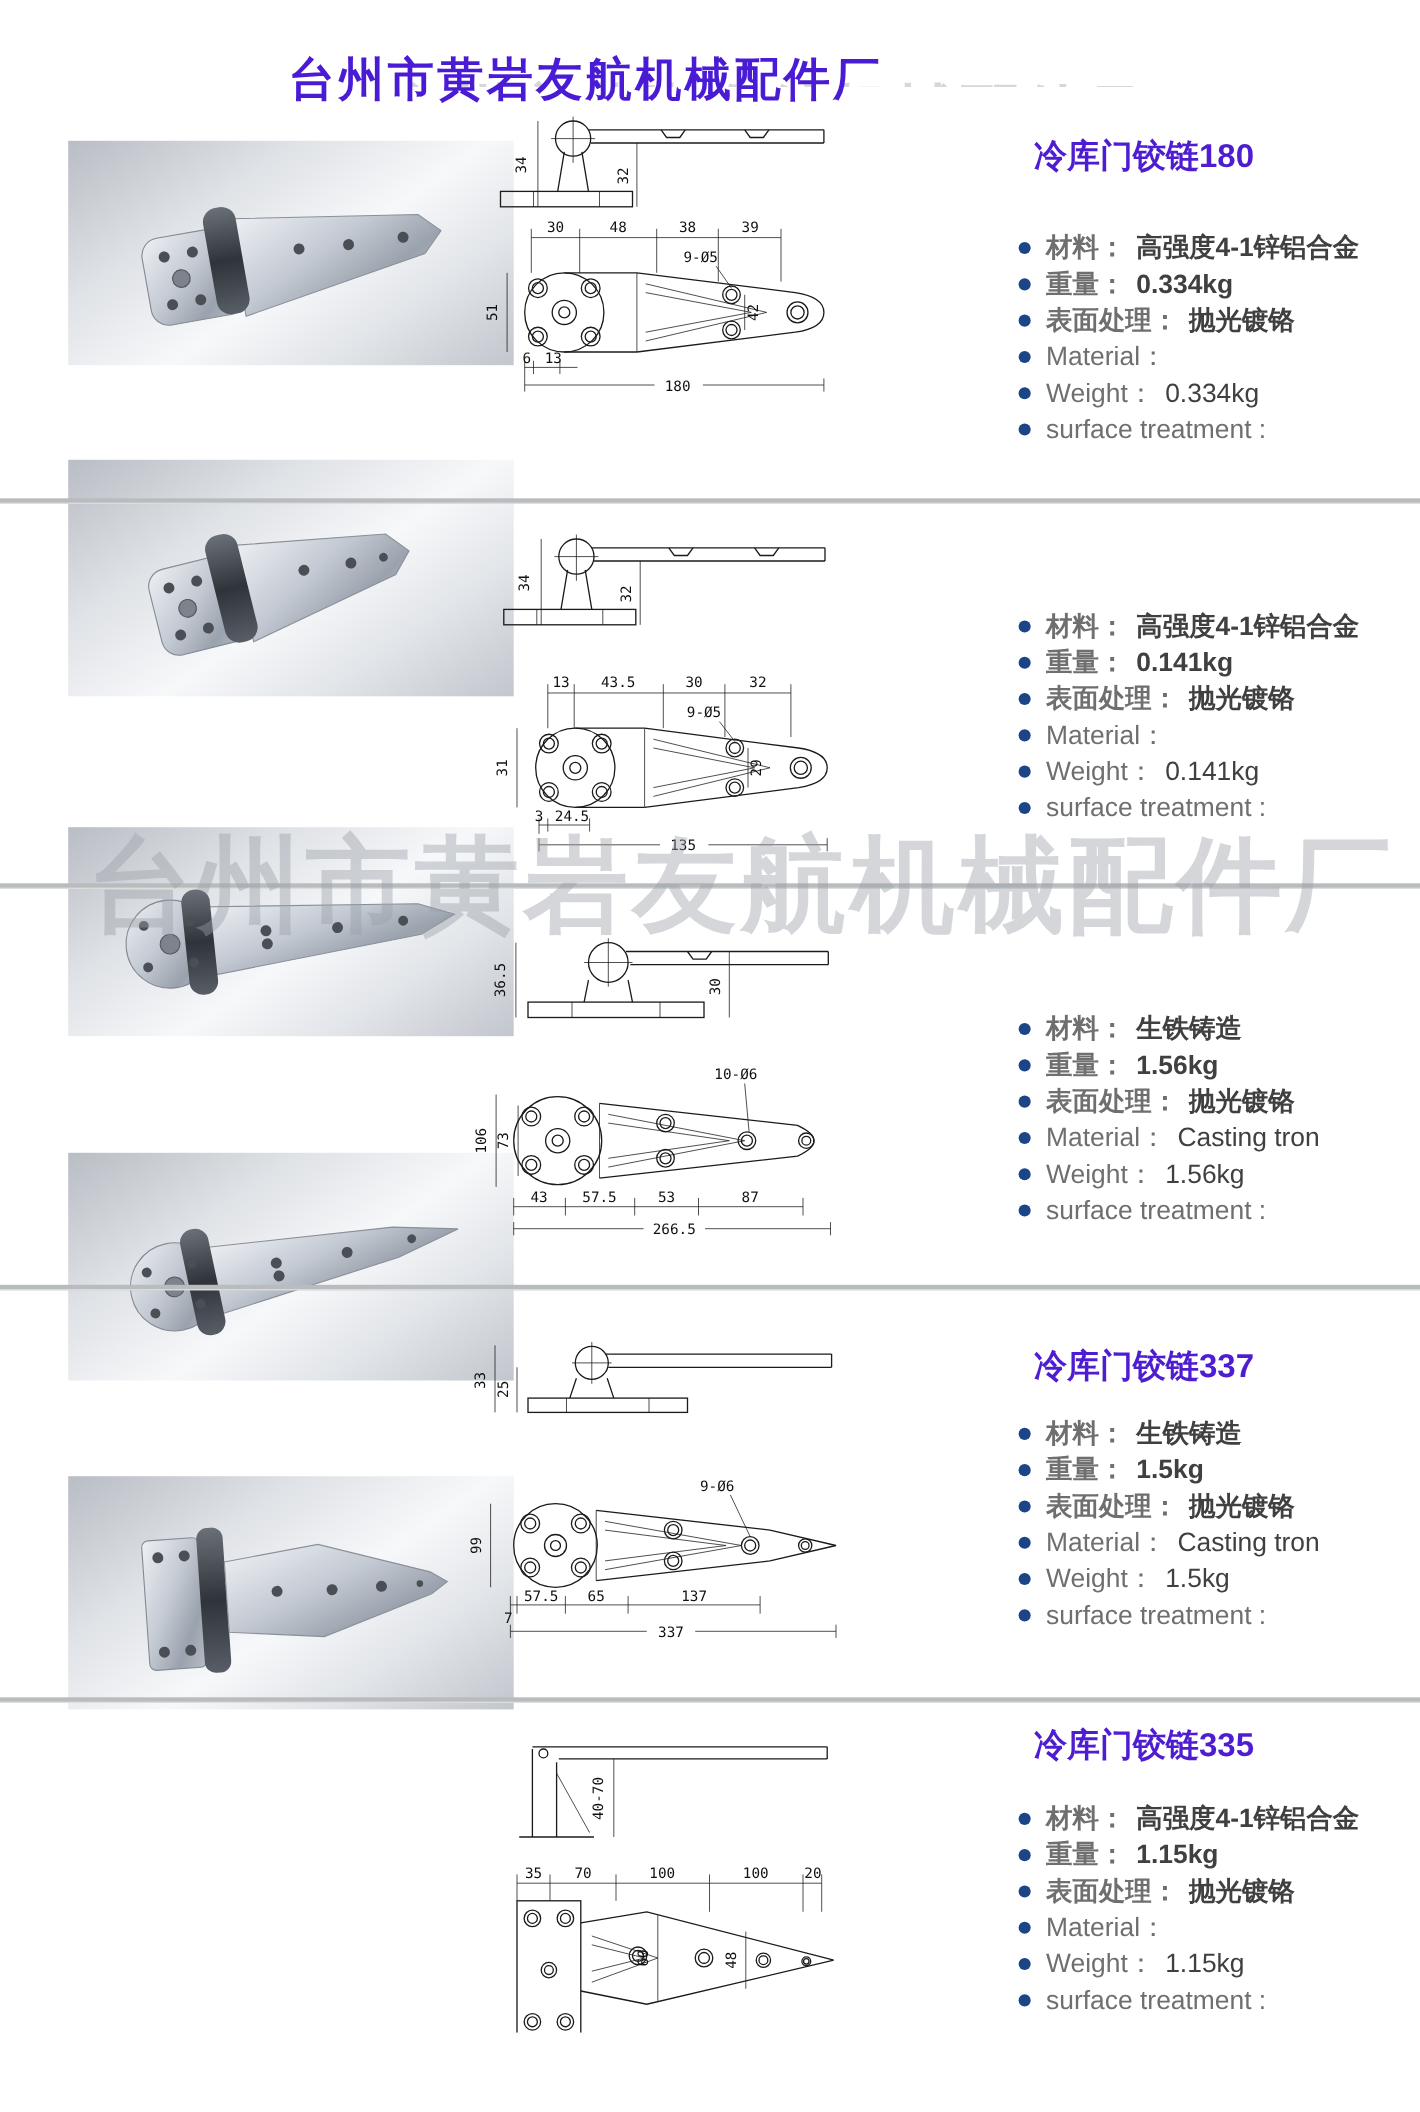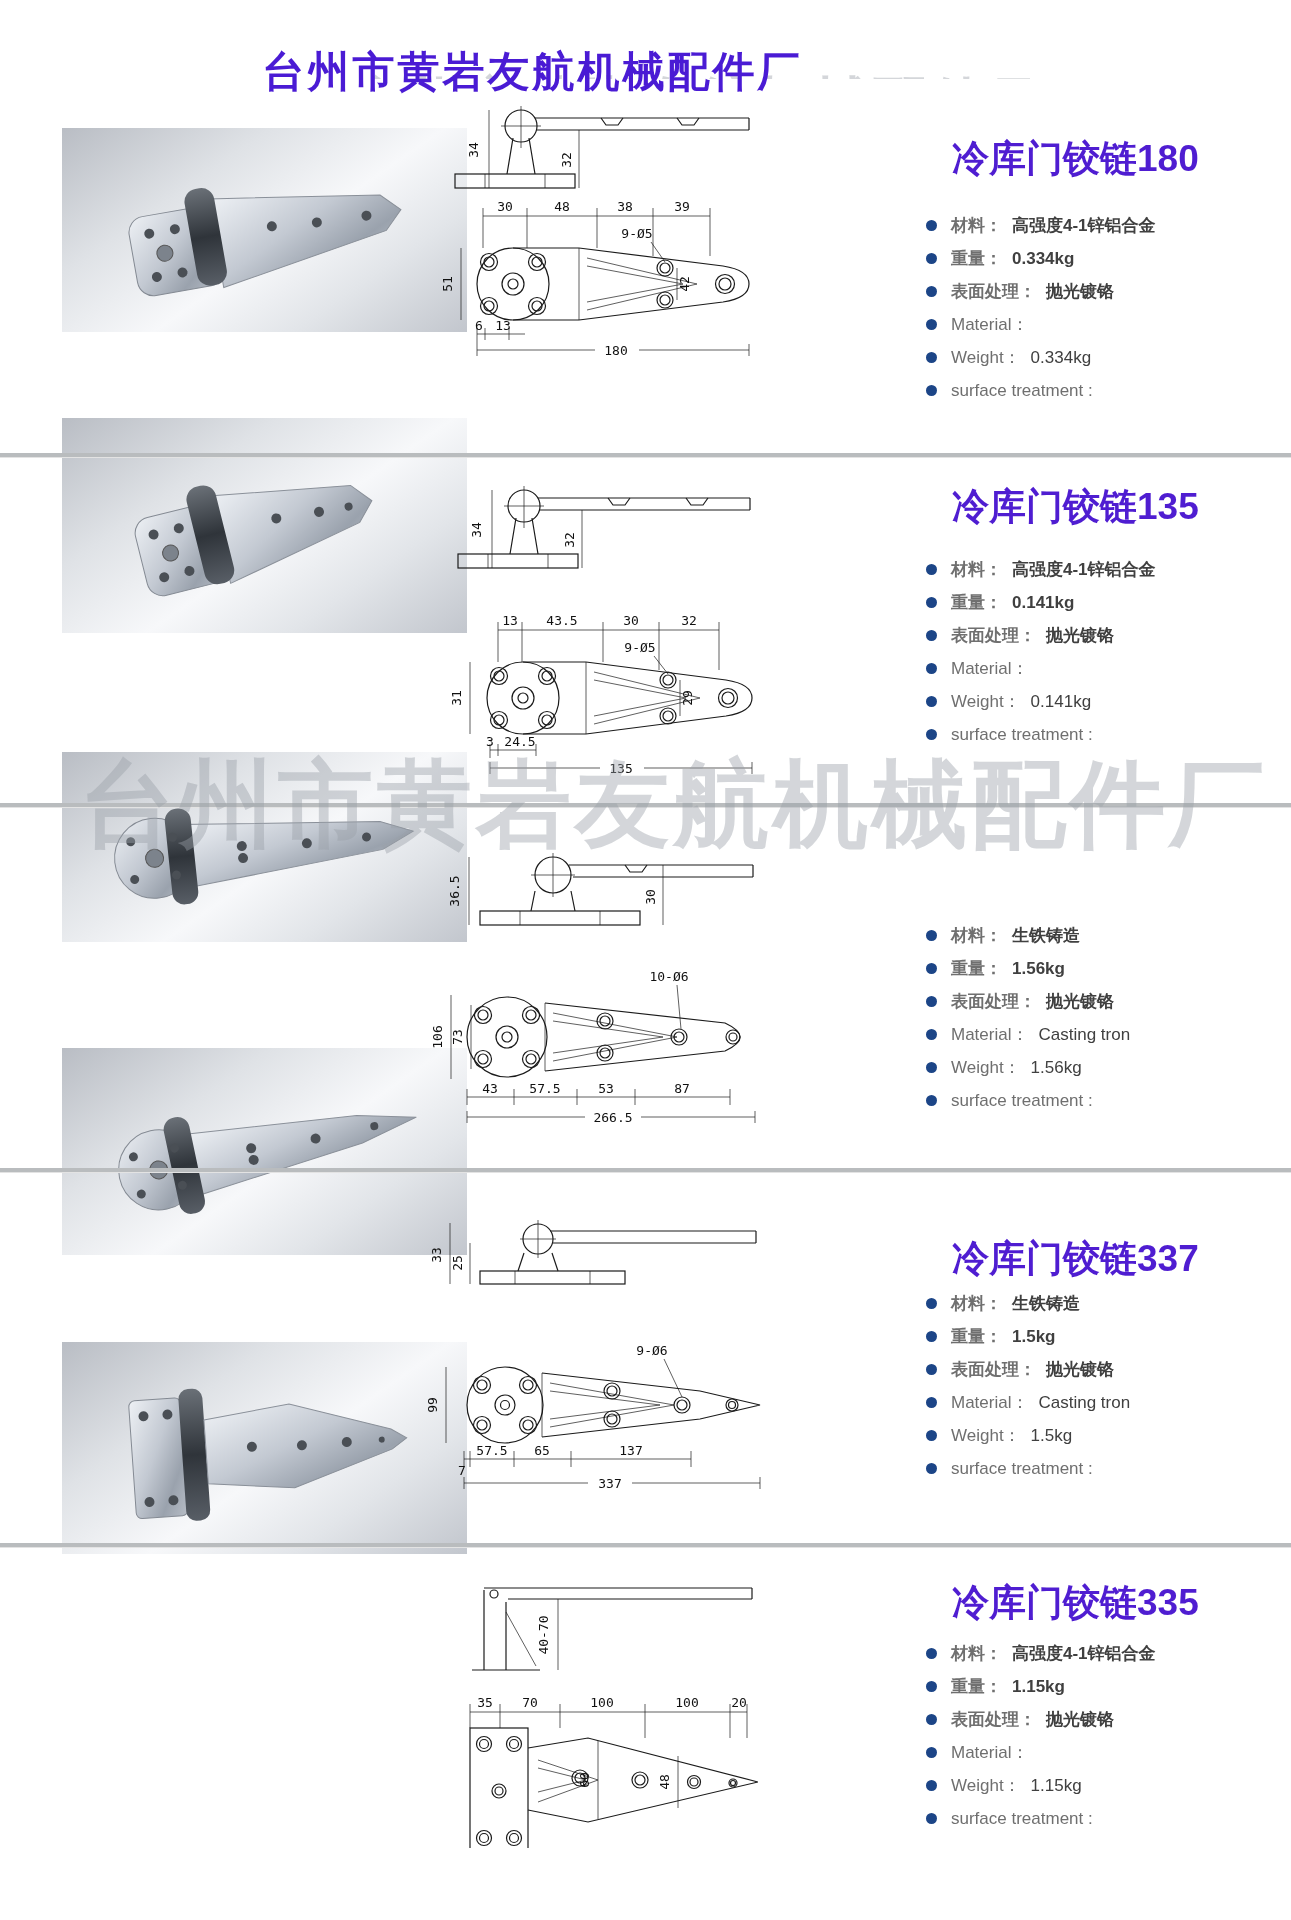--- a/index.html
+++ b/index.html
@@ -11,24 +11,24 @@
   .wm-ghost span{font-size:56px;font-weight:700;letter-spacing:2px;color:#b2b6bc;opacity:.55;white-space:nowrap;}
   .divider{position:absolute;left:0;right:0;height:4px;background:#b9bcbe;border-bottom:1px solid #e3e3e3;z-index:2;}
   .photo{position:absolute;z-index:1;
          background:linear-gradient(145deg,#b9bdc4 0%,#dfe2e6 30%,#f7f8fa 55%,#e2e5e9 75%,#c2c6cd 100%);}
   .photo svg{display:block;}
   .tdraw{position:absolute;z-index:2;}
   .tdraw line,.tdraw path,.tdraw rect,.tdraw circle,.tdraw polygon,.tdraw polyline{
         stroke:#1b1b1b;fill:none;stroke-width:1.2px;}
   .tdraw .thin{stroke-width:0.7px;}
   .tdraw text{stroke:none;fill:#111;font:13px "DejaVu Sans Mono",monospace;text-anchor:middle;}
-  .pname{position:absolute;left:940px;width:340px;margin:12px;font-size:37px;font-weight:700;
+  .pname{position:absolute;left:940px;width:340px;margin:0;font-size:30px;font-weight:700;
          color:#4f1dd1;z-index:5;}
   .specs{position:absolute;left:926px;width:358px;list-style:none;margin:0;padding:0;z-index:5;}
-  .specs li{display:flex;align-items:center;margin-bottom:10px;font-size:17px;line-height:23px;}
+  .specs li{display:flex;align-items:center;margin-bottom:10px;font-size:24px;line-height:23px;}
   .specs li::before{content:"";width:11px;height:11px;border-radius:50%;background:#1c4587;
          margin-right:14px;flex:none;align-self:center;}
   .specs li:nth-child(-n+3){font-weight:700;}
   .spec-label{color:#6f6f6f;margin-right:10px;white-space:pre;}
   .spec-value{color:#404040;}
   .watermark{position:absolute;left:80px;top:742px;font-size:95px;font-weight:700;letter-spacing:4px;
          color:#9aa0a8;opacity:.42;white-space:nowrap;z-index:3;pointer-events:none;}
   .footer-bar{position:absolute;left:425px;right:0;top:1897px;height:23px;z-index:4;
          background:linear-gradient(180deg,#8fb0d8 0%,#4a77b0 35%,#2e5d9c 100%);}
 </style>
@@ -249,21 +249,20 @@
       <line class="thin" x1="108" y1="266" x2="108" y2="278"></line>
     <text x="62" y="268">3</text>
     <text x="92" y="268">24.5</text>
     <line class="thin" x1="62" y1="290" x2="172" y2="290"></line>
       <line class="thin" x1="216" y1="290" x2="324" y2="290"></line>
     <line class="thin" x1="62" y1="284" x2="62" y2="296"></line>
       <line class="thin" x1="324" y1="284" x2="324" y2="296"></line>
     <text x="193" y="295">135</text>
   </svg>
 
-  <h2 class="pname" style="top:470px">冷库门铰链135</h2>
   <ul class="specs" style="top:558px">
     <li>
         <span class="spec-label">材料：</span>
         <span class="spec-value">高强度4-1锌铝合金</span>
       </li>
     <li>
         <span class="spec-label">重量：</span>
         <span class="spec-value">0.141kg</span>
       </li>
     <li>

